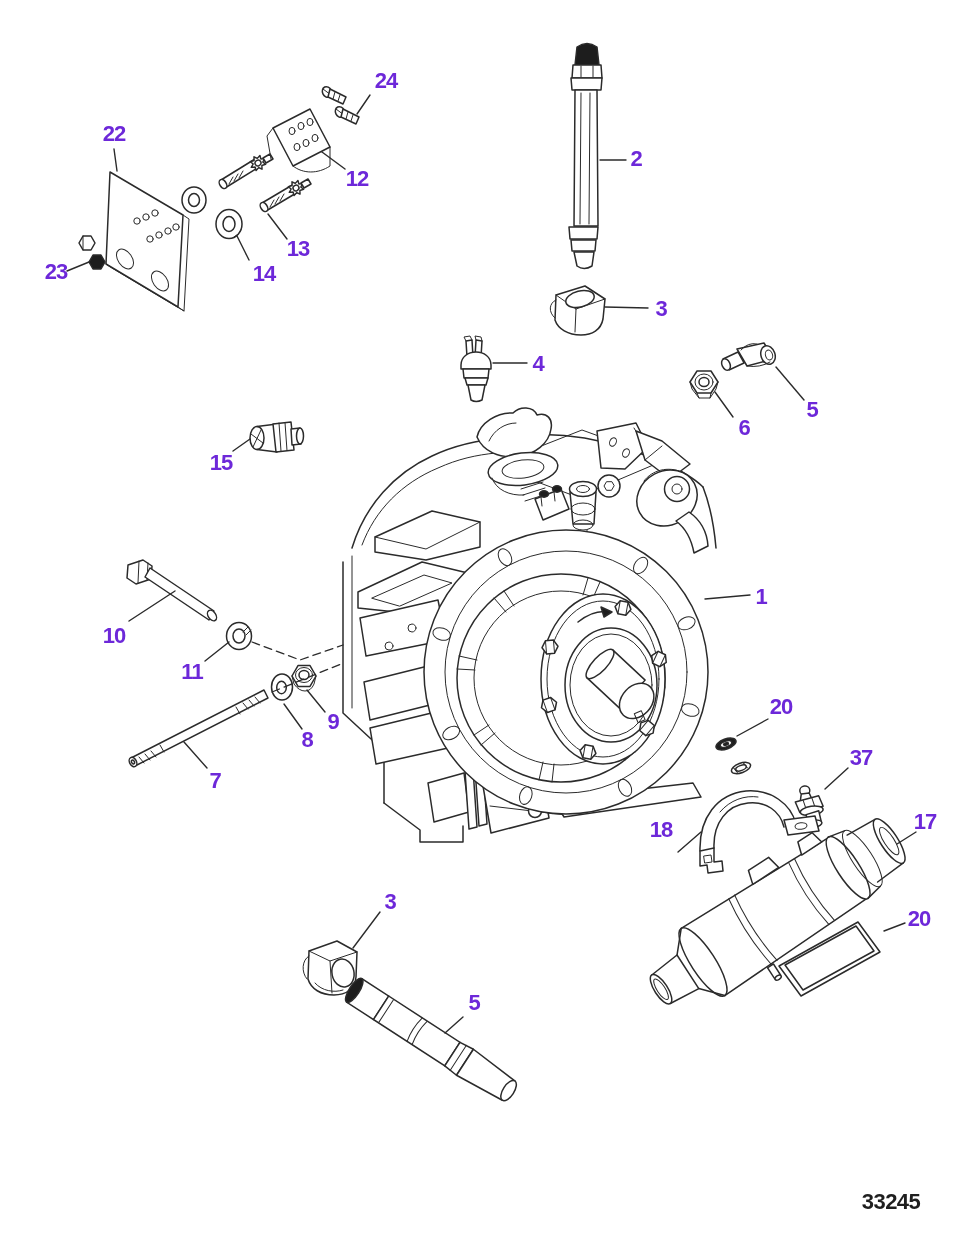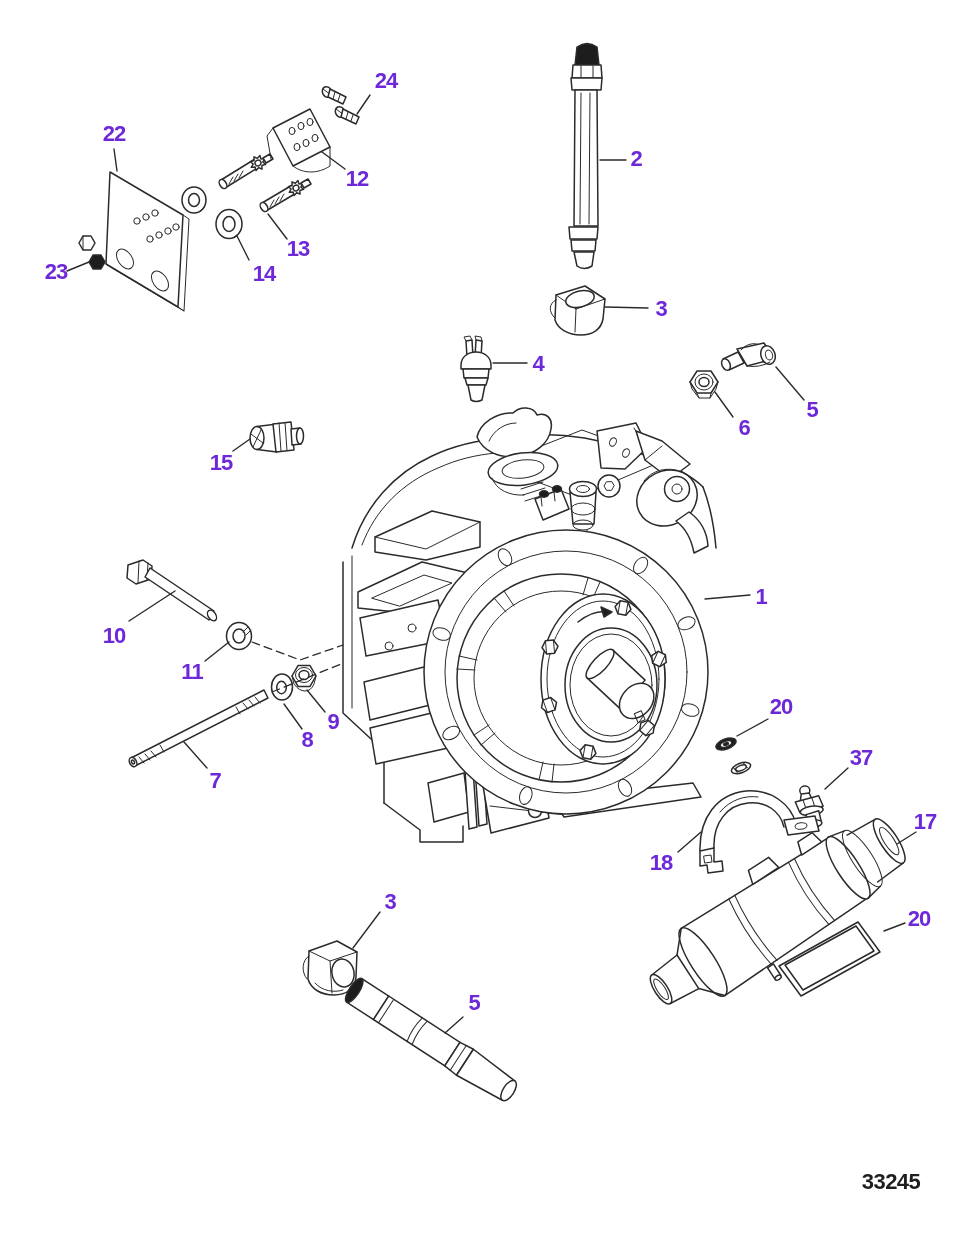--- a/index.html
+++ b/index.html
@@ -12,21 +12,21 @@
   #art line{stroke:#2b2b2b;stroke-width:1.5;stroke-linecap:round;}
   #art .tn{stroke-width:1;fill:none;}
   #art .ln{fill:none;}
   #art .dk{fill:#1d1d1d;}
   #art .ld{stroke:#2b2b2b;stroke-width:1.4;}
   #art .dash{fill:none;stroke:#2b2b2b;stroke-width:1.3;stroke-dasharray:8 5;}
   .callout{position:absolute;transform:translate(-50%,-50%);
            font-weight:bold;font-size:22px;letter-spacing:-1px;color:#6d28d9;
            white-space:nowrap;user-select:none;}
   .drawno{position:absolute;transform:translate(-50%,-50%);
-          font-weight:bold;font-size:22px;letter-spacing:-0.5px;color:#1f1f1f;}
+          font-weight:bold;font-size:22px;letter-spacing:-0.5px;color:#1f1f1f;margin-top:20px;}
 </style>
 </head>
 <body>
 
 <div class="stage">
 
 <svg id="art" viewBox="0 0 979 1238">
   <defs>
     <pattern id="pthread" width="5" height="5" patternUnits="userSpaceOnUse" patternTransform="rotate(40)">
       <rect width="5" height="5" fill="#1d1d1d" stroke="none"></rect>
@@ -473,20 +473,20 @@
   <div class="callout" style="left:744px;top:428px">6</div>
   <div class="callout" style="left:221px;top:463px">15</div>
   <div class="callout" style="left:761px;top:597px">1</div>
   <div class="callout" style="left:114px;top:636px">10</div>
   <div class="callout" style="left:192px;top:672px">11</div>
   <div class="callout" style="left:307px;top:740px">8</div>
   <div class="callout" style="left:333px;top:722px">9</div>
   <div class="callout" style="left:215px;top:781px">7</div>
   <div class="callout" style="left:781px;top:707px">20</div>
   <div class="callout" style="left:861px;top:758px">37</div>
-  <div class="callout" style="left:661px;top:863px">18</div>
+  <div class="callout" style="left:661px;top:830px">18</div>
   <div class="callout" style="left:925px;top:822px">17</div>
   <div class="callout" style="left:919px;top:919px">20</div>
   <div class="callout" style="left:390px;top:902px">3</div>
   <div class="callout" style="left:474px;top:1003px">5</div>
 
   <div class="drawno" style="left:891px;top:1182px">33245</div>
 </div>
 
 </body></html>

